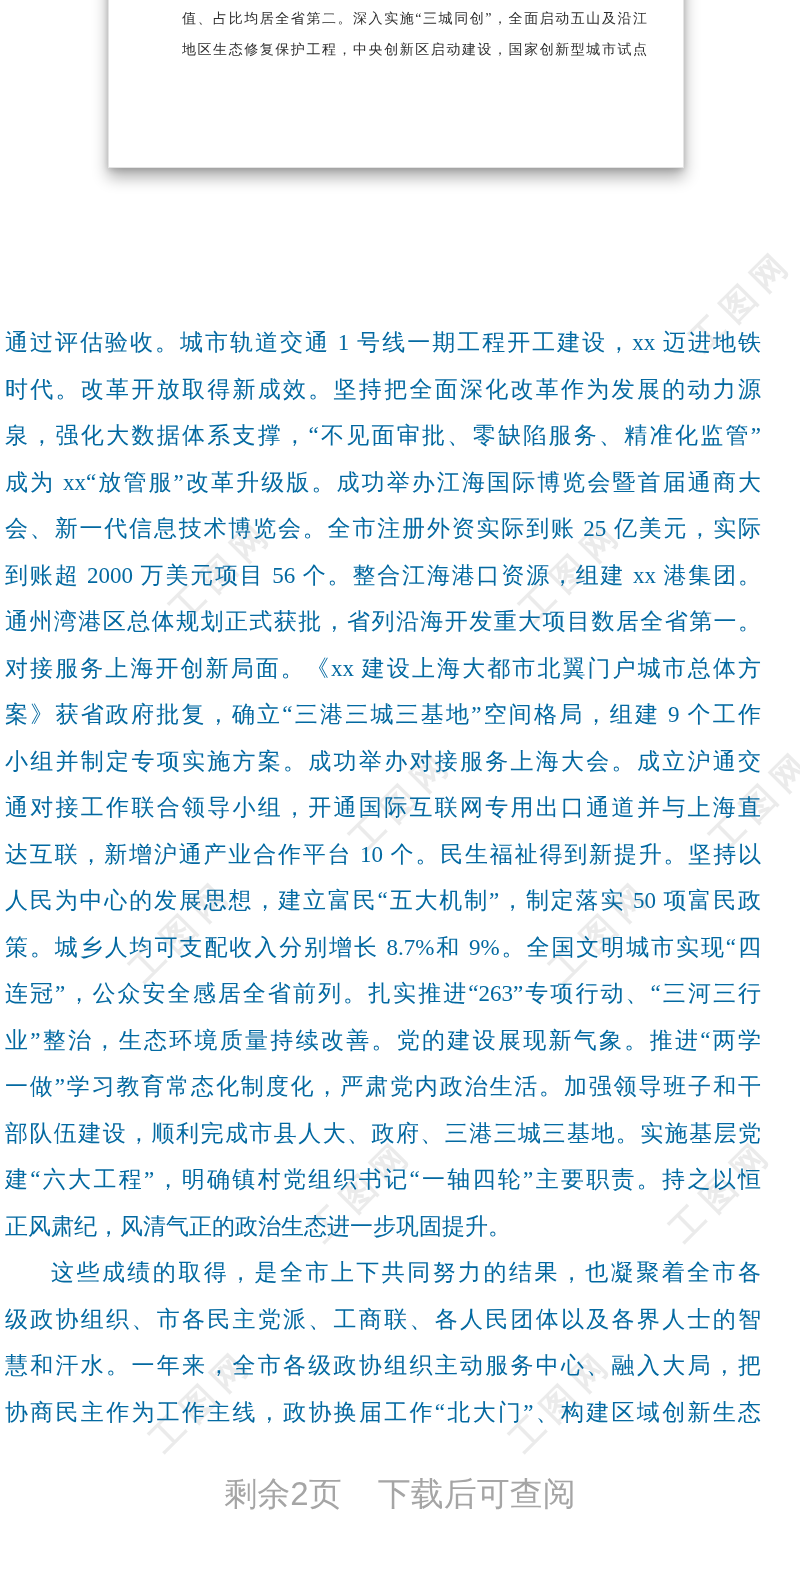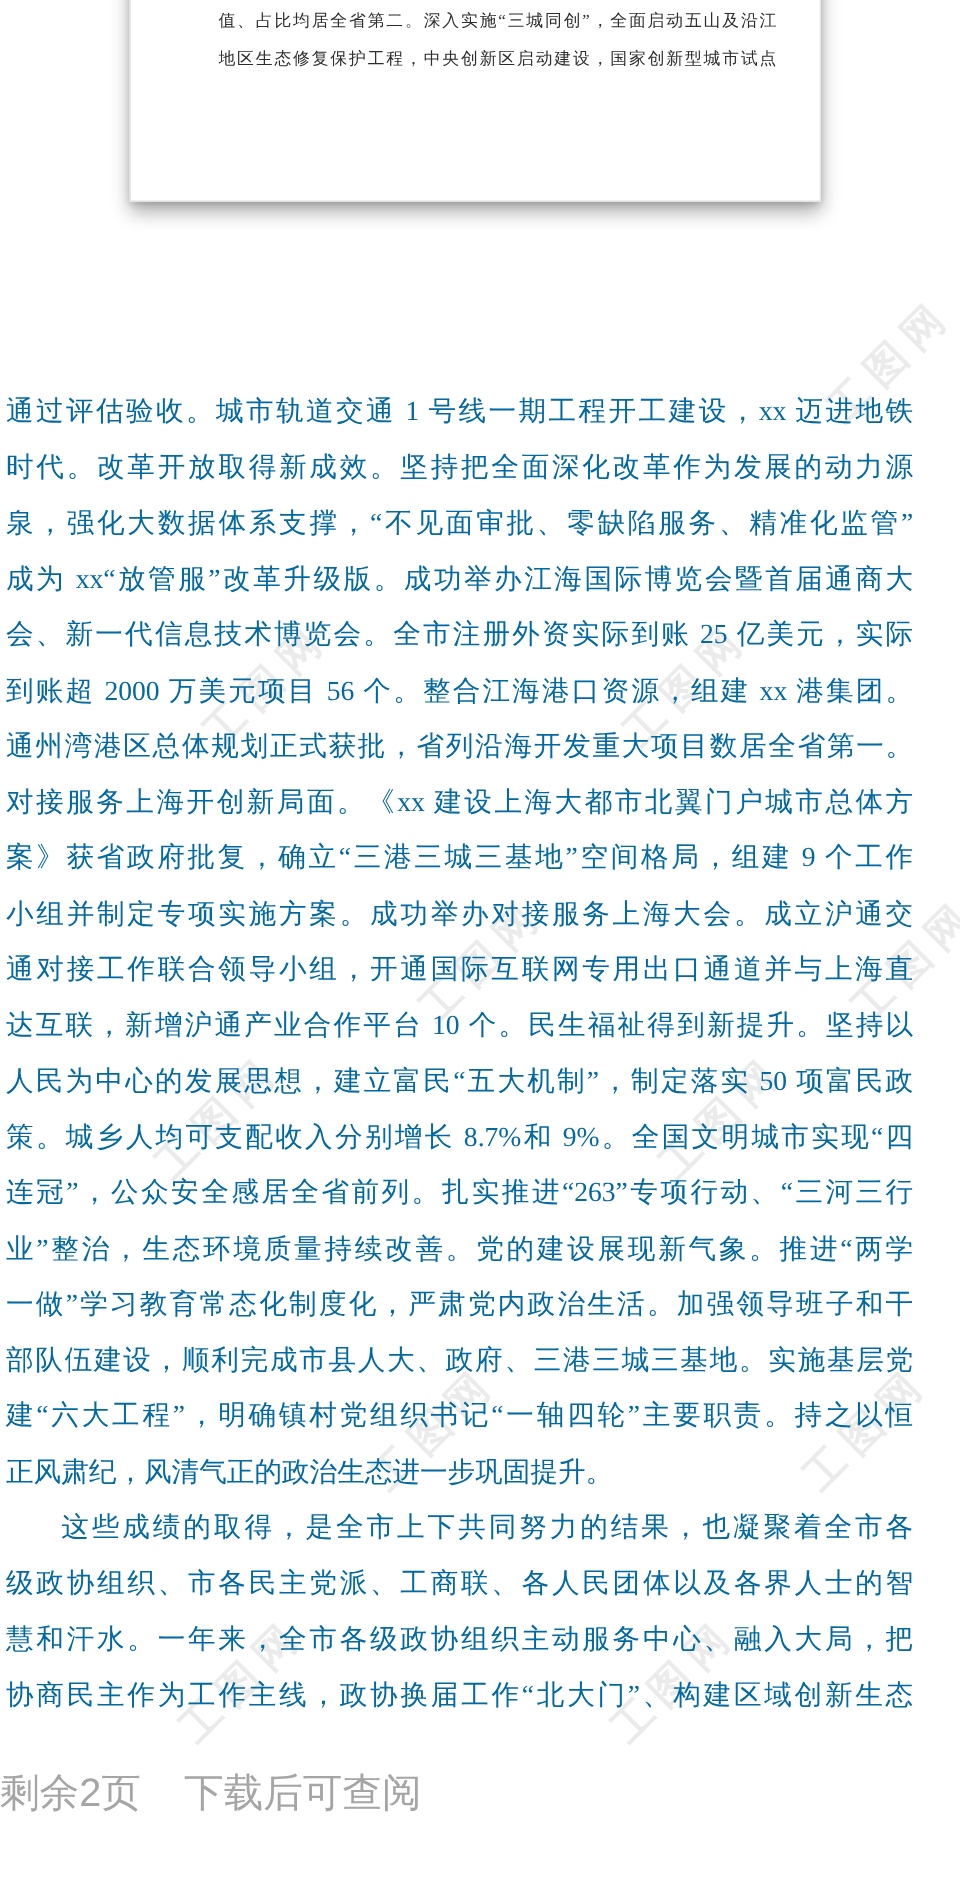--- a/index.html
+++ b/index.html
@@ -42,21 +42,21 @@
   .wm{
     position:absolute; transform:rotate(-45deg); transform-origin:left top;
     font-family:"Liberation Sans","DejaVu Sans",sans-serif;
     font-size:34px; letter-spacing:9px; white-space:nowrap;
     color:rgba(90,90,90,0.12); font-weight:bold;
   }
 
   
   .footer{
     position:absolute; left:0; top:1472px; width:100%;
-    text-align:left; z-index:2;
+    text-align:center; z-index:2;
     font-family:"Liberation Sans","DejaVu Sans",sans-serif;
     font-size:33px; color:#a5a5a5;
   }
   .footer .remaining{ margin-right:36px; }
 </style>
 </head>
 <body>
 
 <div class="watermark-layer" id="wm-layer">
     <div class="wm" style="left: 680px; top: 330px;">工图网</div>

